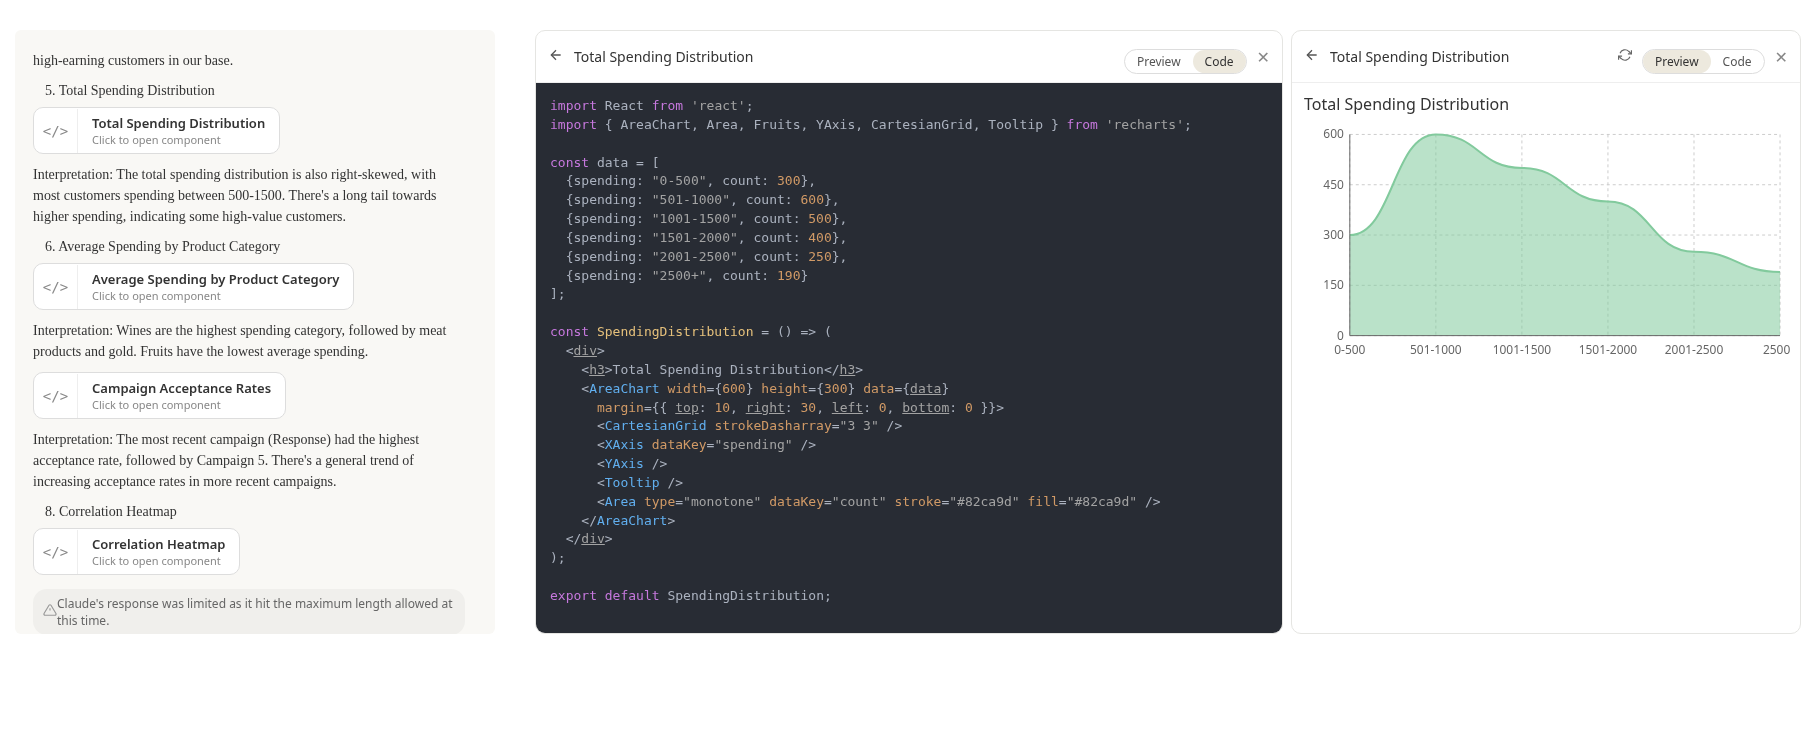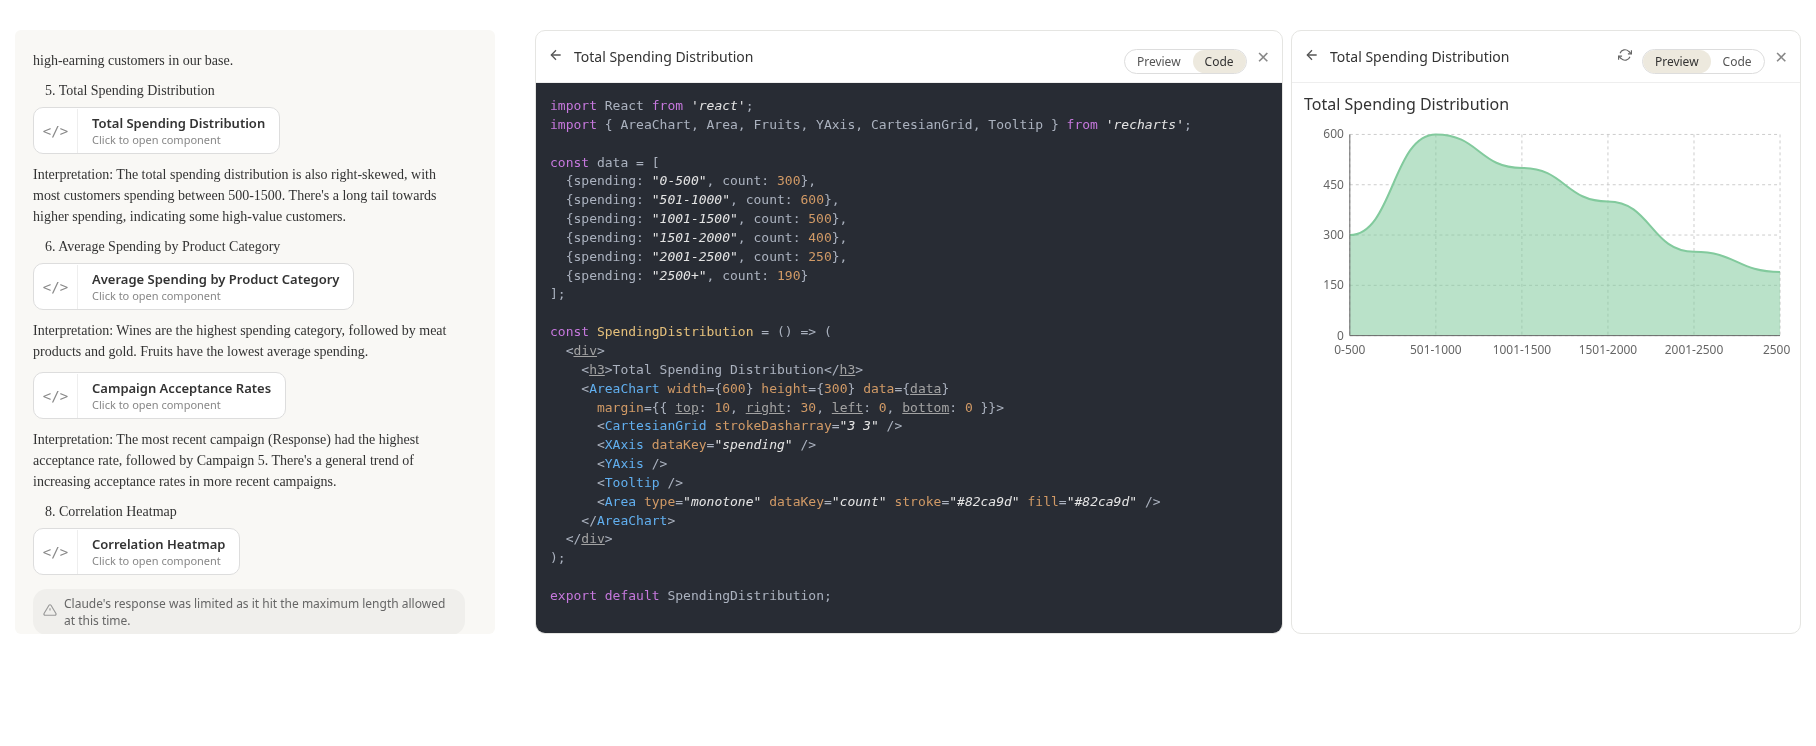--- a/index.html
+++ b/index.html
@@ -52,21 +52,21 @@
       justify-content: center;
       border-right: 1px solid #eee;
       color: #888;
       font-family: ui-monospace, monospace;
       font-size: 14px;
     }
     .component-card .labels { padding: 6px 14px; display:flex; flex-direction:column; }
     .component-card .title { font-weight: 600; font-size: 13px; font-family: ui-sans-serif, system-ui;}
     .component-card .sub   { font-size: 11px; color: #888; font-family: ui-sans-serif, system-ui;}
     .limited-notice {
-      display:flex; align-items:center; gap:7px;
+      display:flex; align-items:center; gap:0;
       margin-top:14px; padding:6px 10px;
       border-radius: 14px; background:#f0efec;
       font-size:12px; color:#666; width: fit-content;
       font-family: ui-sans-serif, system-ui;
     }
     
     .code-pane {
       flex: 1;
       min-width: 0;
       margin-left: 40px;
@@ -98,21 +98,21 @@
       background:#282c34;
       padding: 14px 14px;
       font-family: ui-monospace, Menlo, Consolas, monospace;
       font-size: 13px;
       line-height: 1.45;
       white-space: pre;
       color: #abb2bf;
     }
     
     .k  { color:#c678dd;} 
-    .s  { color:#e5e5e5;font-style:italic;} 
+    .s  { color:#a3a3a3;} 
     .n  { color:#d19a66;} 
     .f  { color:#61afef;} 
     .p  { color:#a3a3a3;text-decoration:underline;} 
     .a  { color:#d19a66;} 
     .pn { color:#abb2bf;} 
     .v  { color:#e5c07b;} 
 
     
     .preview-pane {
       width: 510px;

